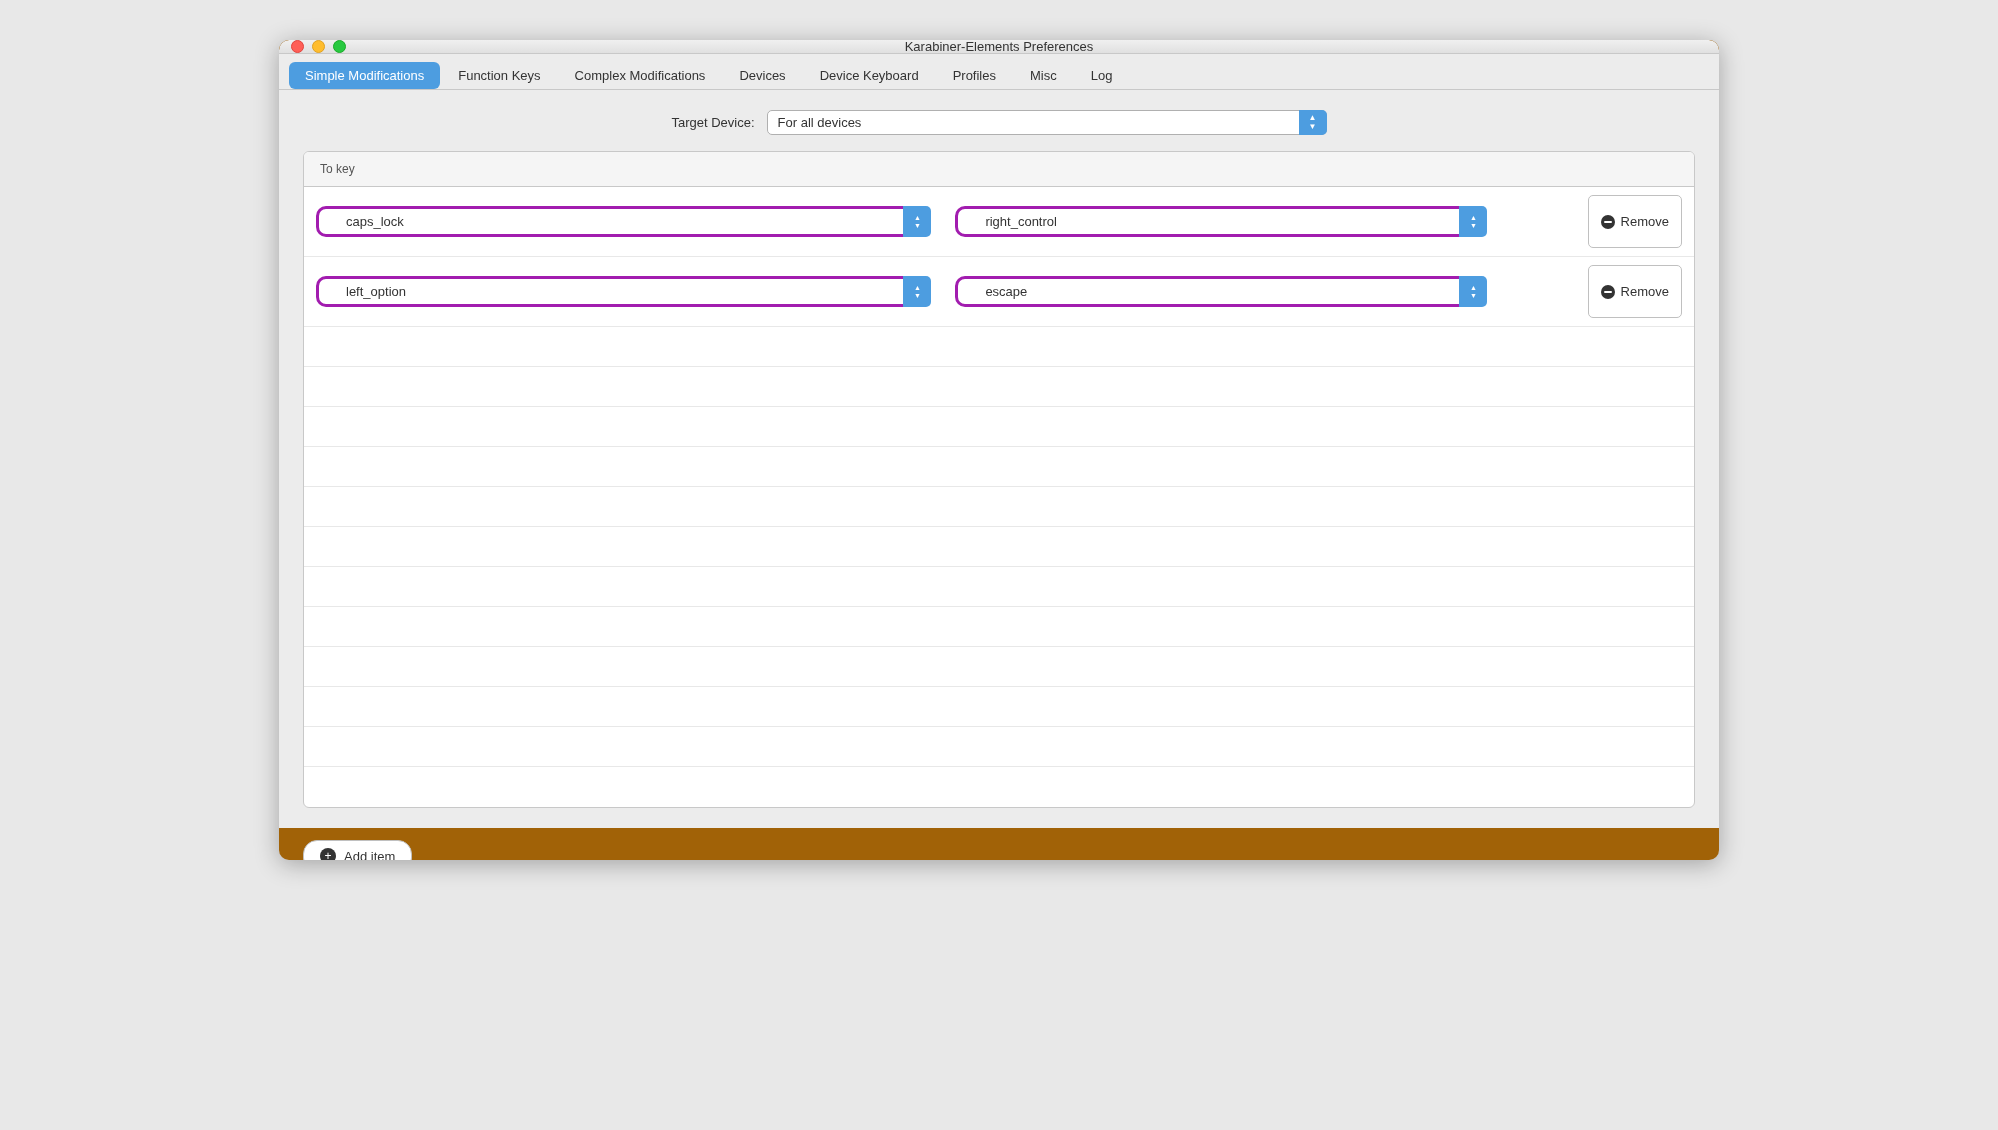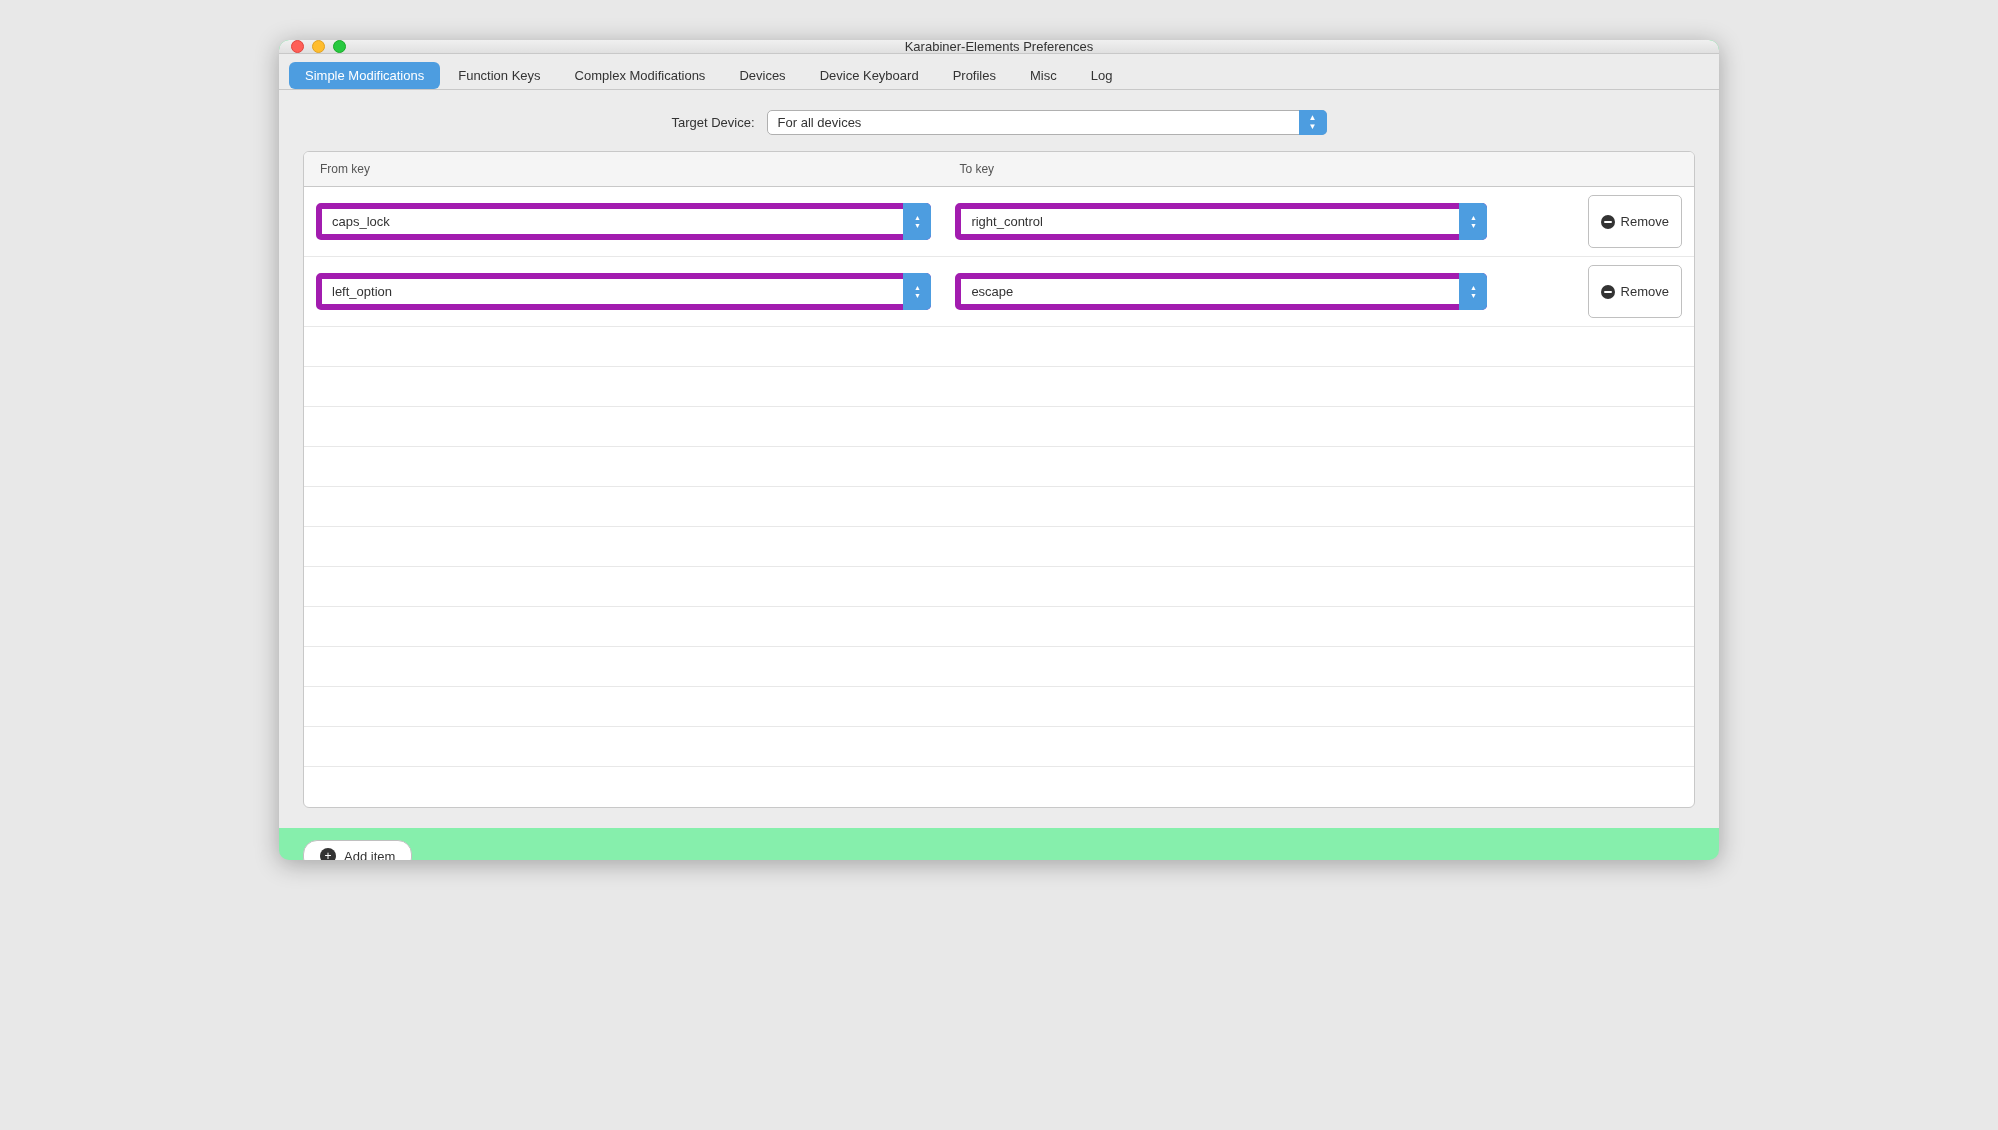--- a/index.html
+++ b/index.html
@@ -10,21 +10,21 @@
       background: #e8e8e8;
       width: 1998px;
       height: 1130px;
       overflow: hidden;
     }
 
     .window {
       width: 1440px;
       height: 820px;
       margin: 40px auto;
-      background: #86efac;
+      background: #a16207;
       border-radius: 10px;
       box-shadow: 0 4px 24px rgba(0,0,0,0.3);
       display: flex;
       flex-direction: column;
       overflow: hidden;
     }
 
     .titlebar {
       background: linear-gradient(to bottom, #f0f0f0, #e0e0e0);
       height: 36px;
@@ -229,23 +229,23 @@
 
     .key-select-wrapper {
       position: relative;
       width: 100%;
     }
 
     .key-select-wrapper select {
       appearance: none;
       -webkit-appearance: none;
       background: white;
-      border: 6px solid #a21caf;
-      border-radius: 5px;
-      padding: 5px 36px 5px 10px;
+      border: 3px solid #a21caf;
+      border-radius: 10px;
+      padding: 5px 36px 5px 27px;
       font-size: 13px;
       color: #333;
       width: 100%;
       cursor: pointer;
       outline: none;
     }
 
     .key-select-arrow {
       position: absolute;
       right: 0;
@@ -392,21 +392,20 @@
           <option>Built-in Keyboard</option>
           <option>External Keyboard</option>
         </select>
         <div class="select-arrow"></div>
       </div>
     </div>
 
     <div class="mapping-table">
 
       <div class="table-header">
-        <div class="col-from">From key</div>
         <div class="col-to">To key</div>
         <div class="col-action"></div>
       </div>
 
       <div class="table-row">
         <div class="row-cell-from">
           <div class="key-select-wrapper">
             <select>
               <option selected="">caps_lock</option>
               <option>left_option</option>

